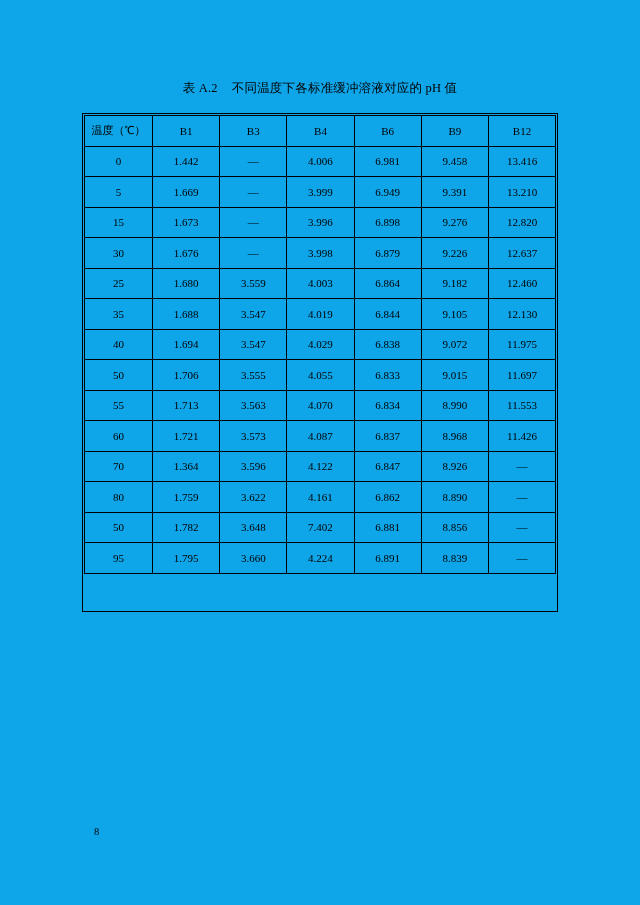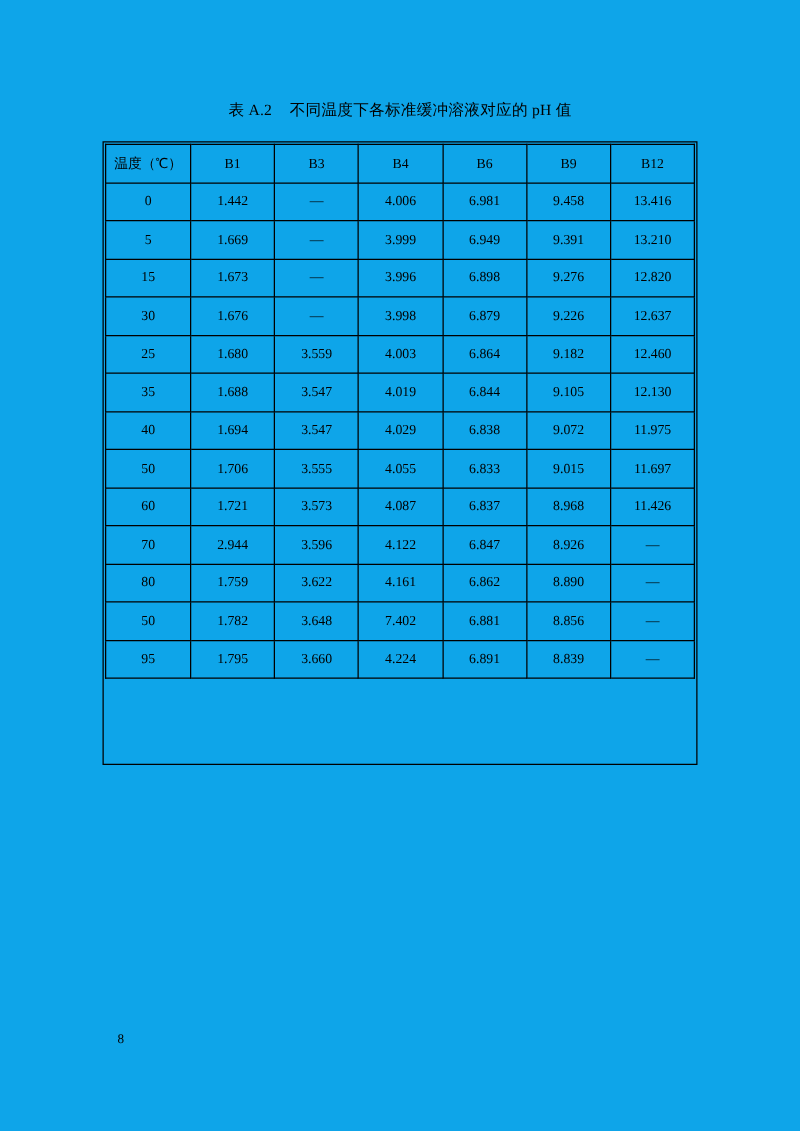--- a/index.html
+++ b/index.html
@@ -174,31 +174,40 @@
       <tr>
         <td>50</td>
         <td>1.706</td>
         <td>3.555</td>
         <td>4.055</td>
         <td>6.833</td>
         <td>9.015</td>
         <td>11.697</td>
       </tr>
       <tr>
+        <td>55</td>
+        <td>1.713</td>
+        <td>3.563</td>
+        <td>4.070</td>
+        <td>6.834</td>
+        <td>8.990</td>
+        <td>11.553</td>
+      </tr>
+      <tr>
         <td>60</td>
         <td>1.721</td>
         <td>3.573</td>
         <td>4.087</td>
         <td>6.837</td>
         <td>8.968</td>
         <td>11.426</td>
       </tr>
       <tr>
         <td>70</td>
-        <td>2.944</td>
+        <td>1.364</td>
         <td>3.596</td>
         <td>4.122</td>
         <td>6.847</td>
         <td>8.926</td>
         <td>—</td>
       </tr>
       <tr>
         <td>80</td>
         <td>1.759</td>
         <td>3.622</td>

